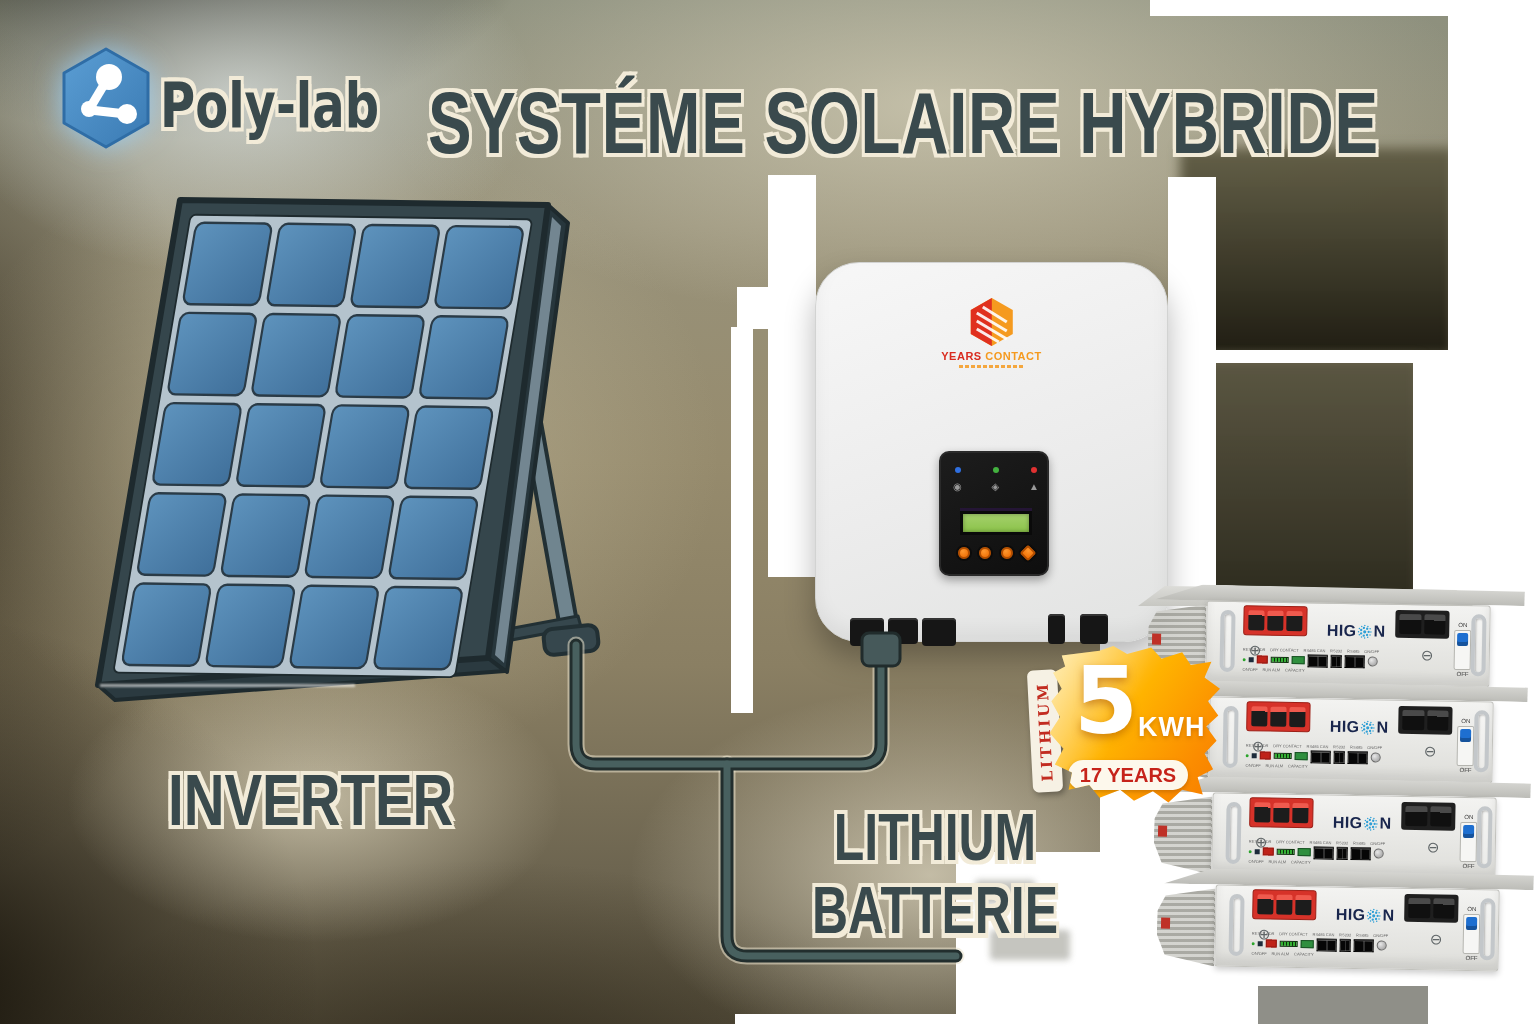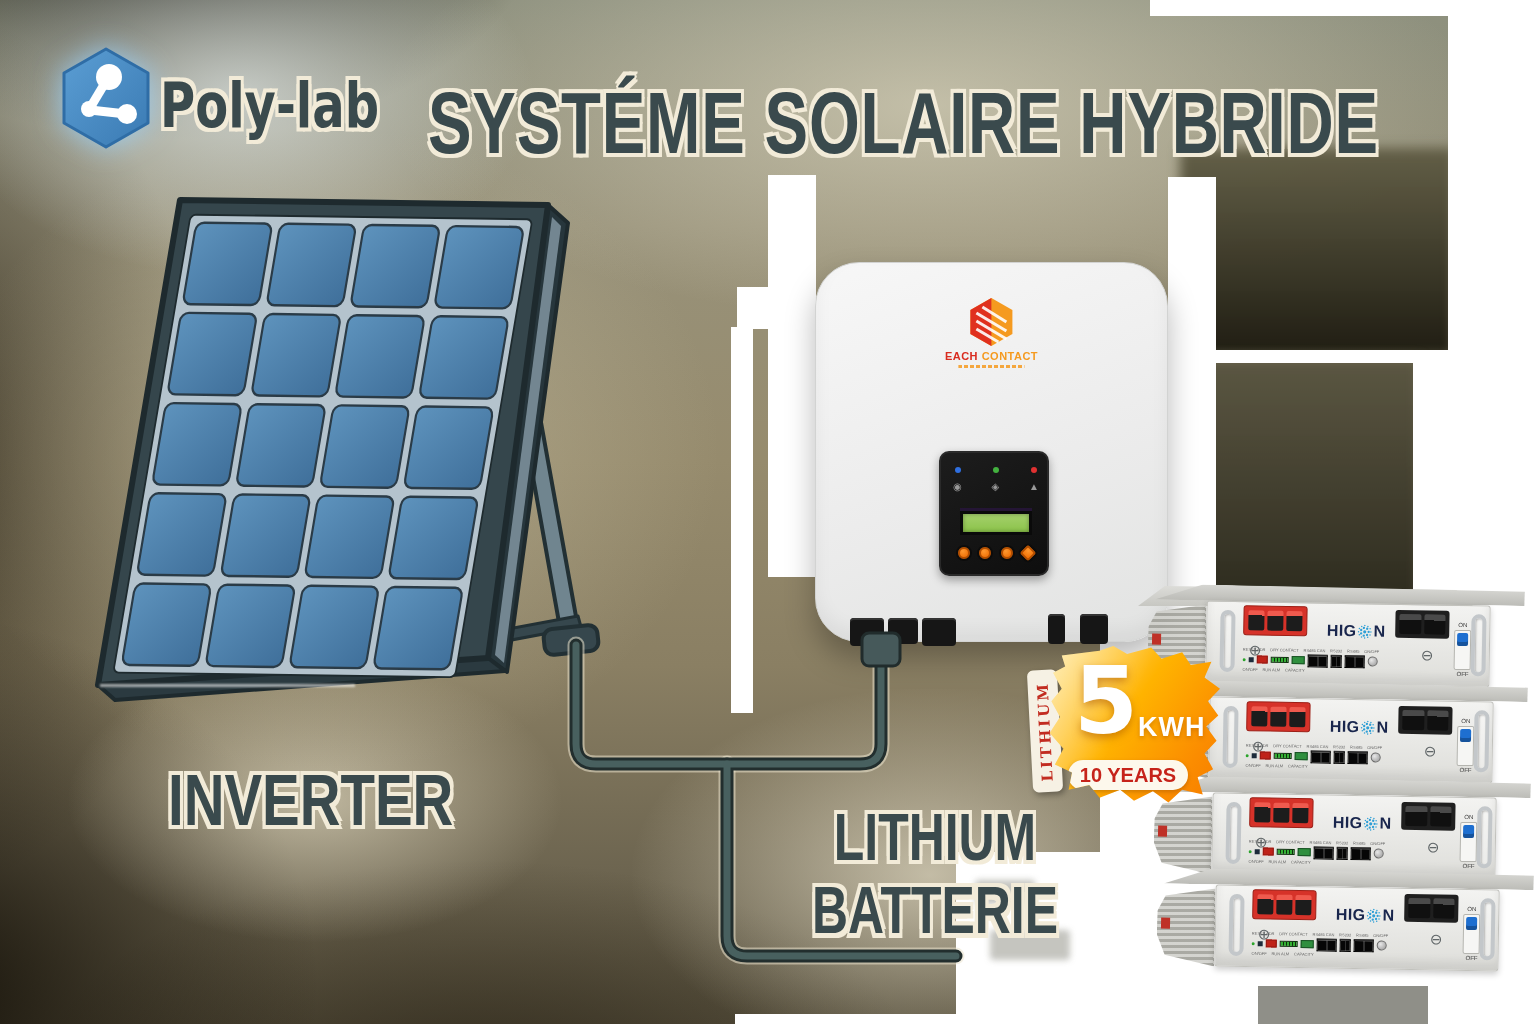--- a/index.html
+++ b/index.html
@@ -241,21 +241,21 @@
       <svg width="46" height="50" viewBox="0 0 46 50">
         <polygon points="23,1 44,13 44,37 23,49 2,37 2,13" fill="#f59a1f"></polygon>
         <polygon points="23,1 2,13 2,37 23,49" fill="#e0301e"></polygon>
         <g stroke="#fff" stroke-width="3" opacity=".9">
           <line x1="8" y1="16" x2="38" y2="34"></line>
             <line x1="8" y1="24" x2="38" y2="42"></line>
           <line x1="8" y1="32" x2="30" y2="45"></line>
             <line x1="14" y1="10" x2="38" y2="25"></line>
         </g>
       </svg>
-      <div class="inv-brand"><span class="b1">EACH</span> <span class="b2">CONTACT</span></div>
+      <div class="inv-brand"><span class="b1">YEARS</span> <span class="b2">CONTACT</span></div>
       <div class="inv-tag"></div>
     </div>
     <div class="inv-panel">
       <div class="inv-leds">
         <i class="inv-led" style="background: rgb(47, 111, 224);"></i>
         <i class="inv-led" style="background: rgb(67, 177, 63);"></i>
         <i class="inv-led" style="background: rgb(224, 49, 49);"></i>
       </div>
       <div class="inv-icons">
         <span>◉</span>
@@ -619,21 +619,21 @@
   </div>
 
   <div id="badge">
     <div class="badge-ribbon">
         <span>LITHIUM</span>
       </div>
     <div class="badge-star">
       <div class="badge-shine"></div>
       <div class="badge-5">5</div>
       <div class="badge-kwh">KWH</div>
-      <div class="badge-pill">10 YEARS</div>
+      <div class="badge-pill">17 YEARS</div>
     </div>
   </div>
 
   <svg id="logo-hex" viewBox="0 0 96 104">
     <defs>
       <linearGradient id="hx" x1="0" y1="0" x2="1" y2="1">
         <stop offset="0" stop-color="#5b9ed4"></stop>
           <stop offset="1" stop-color="#3a7ab3"></stop>
       </linearGradient>
     </defs>

